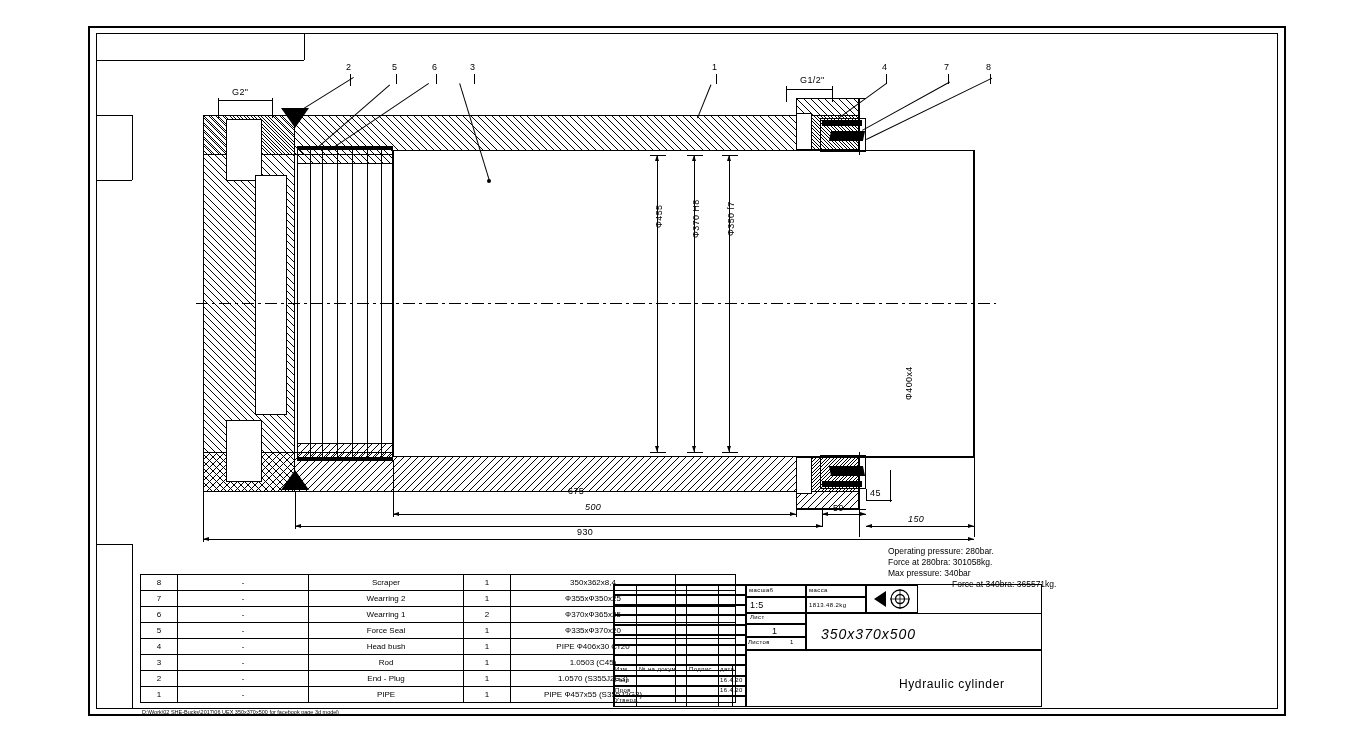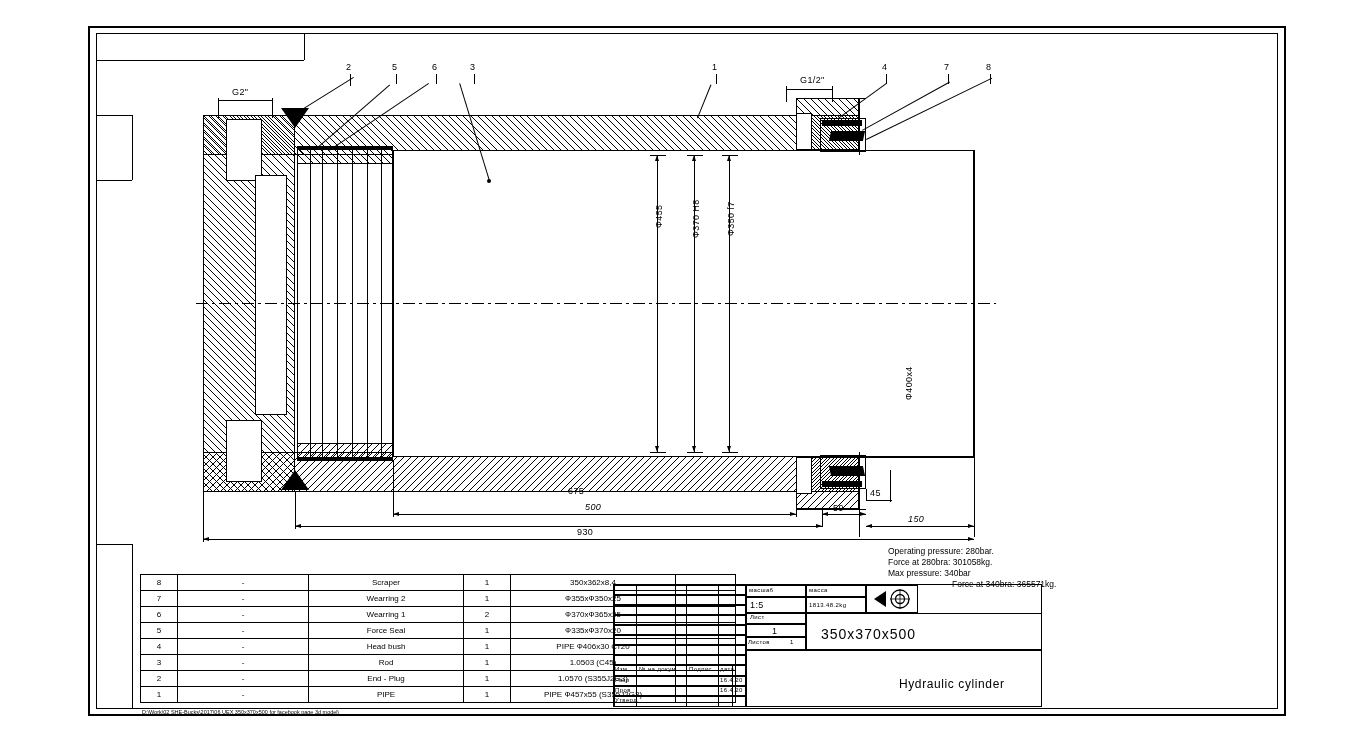--- a/index.html
+++ b/index.html
@@ -73,21 +73,21 @@
   
   .t {
     position: absolute;
     font-size: 8px;
     color: #000;
     white-space: nowrap;
     letter-spacing: 0.4px;
   }
   .t9 { font-size: 9px; }
   .t6 { font-size: 6px; }
-  .t14 { font-size: 14px; }
+  .t14 { font-size: 14px; font-style: italic; }
   .t12 { font-size: 12px; }
   .vert {
     transform-origin: 0 0;
     transform: rotate(-90deg);
   }
 
   
   .dimline { position:absolute; height:1px; background:#000; }
   .dimvert { position:absolute; width:1px; background:#000; }
   .ext { position:absolute; width:1px; background:#000; }

